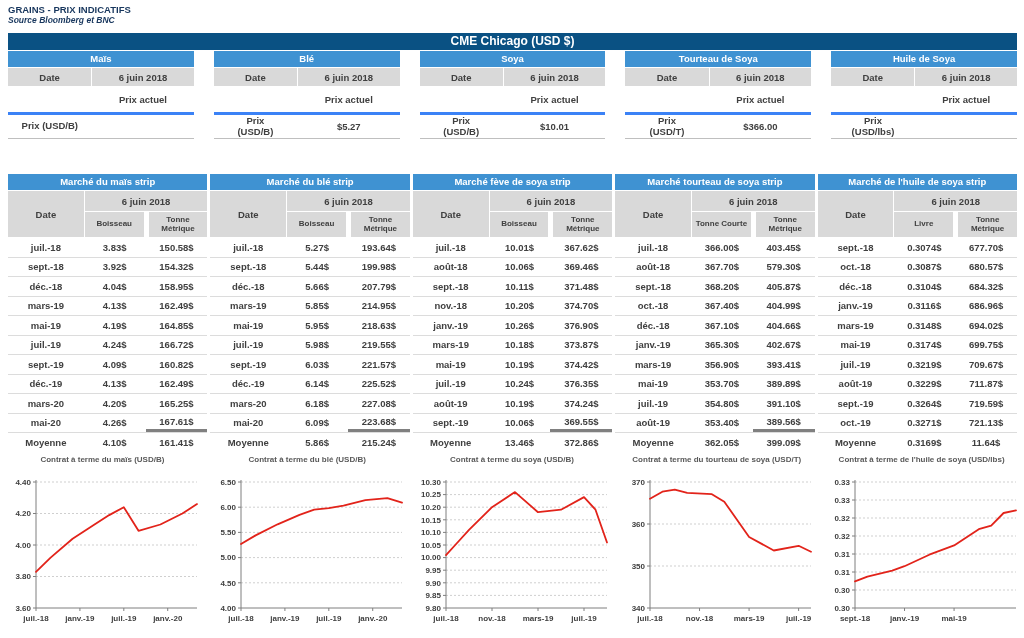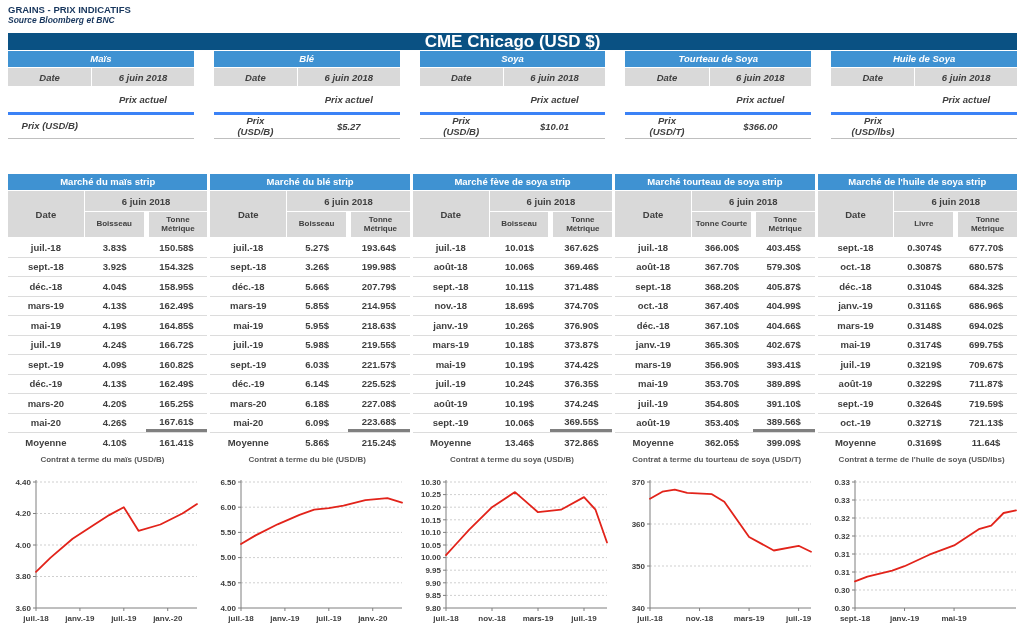--- a/index.html
+++ b/index.html
@@ -10,23 +10,23 @@
     overflow: hidden;
   }
   .page-header { position: absolute; left: 8px; top: 4px; }
   .page-title { font-size: 9.5px; font-weight: bold; color: #17365d; }
   .page-source { font-size: 8.5px; font-weight: bold; font-style: italic; color: #17365d; }
 
   
   .spot-table { position: absolute; left: 8px; top: 33px; width: 1009px; }
   .spot-title {
     background: #0a5183; color: #fff; text-align: center;
-    font-weight: bold; font-size: 17px; height: 17px; line-height: 17px;
-  }
-  .sections-row { display: flex; gap: 20px; margin-top: 1px; font-style: italic; }
+    font-weight: bold; font-size: 12px; height: 17px; line-height: 17px;
+  }
+  .sections-row { display: flex; gap: 20px; margin-top: 1px; }
   .sec { flex: 1; min-width: 0; }
   .sec-name {
     background: #3f92d2; color: #fff; font-weight: bold; font-size: 9.5px;
     text-align: center; height: 16px; line-height: 16px; margin-bottom: 1px;
   }
   .spot-row { display: flex; }
   .spot-row .c {
     font-size: 9.5px; font-weight: bold; text-align: center;
     display: flex; align-items: center; justify-content: center;
   }
@@ -259,21 +259,21 @@
       </div>
     </div>
     <div class="strip-rows">
         <div class="strip-row">
           <div class="c d">juil.-18</div>
           <div class="c v">5.27$</div>
           <div class="c v">193.64$</div>
         </div>
         <div class="strip-row">
           <div class="c d">sept.-18</div>
-          <div class="c v">3.26$</div>
+          <div class="c v">5.44$</div>
           <div class="c v">199.98$</div>
         </div>
         <div class="strip-row">
           <div class="c d">déc.-18</div>
           <div class="c v">5.66$</div>
           <div class="c v">207.79$</div>
         </div>
         <div class="strip-row">
           <div class="c d">mars-19</div>
           <div class="c v">5.85$</div>
@@ -339,21 +339,21 @@
           <div class="c v">10.06$</div>
           <div class="c v">369.46$</div>
         </div>
         <div class="strip-row">
           <div class="c d">sept.-18</div>
           <div class="c v">10.11$</div>
           <div class="c v">371.48$</div>
         </div>
         <div class="strip-row">
           <div class="c d">nov.-18</div>
-          <div class="c v">18.69$</div>
+          <div class="c v">10.20$</div>
           <div class="c v">374.70$</div>
         </div>
         <div class="strip-row">
           <div class="c d">janv.-19</div>
           <div class="c v">10.26$</div>
           <div class="c v">376.90$</div>
         </div>
         <div class="strip-row">
           <div class="c d">mars-19</div>
           <div class="c v">10.18$</div>

